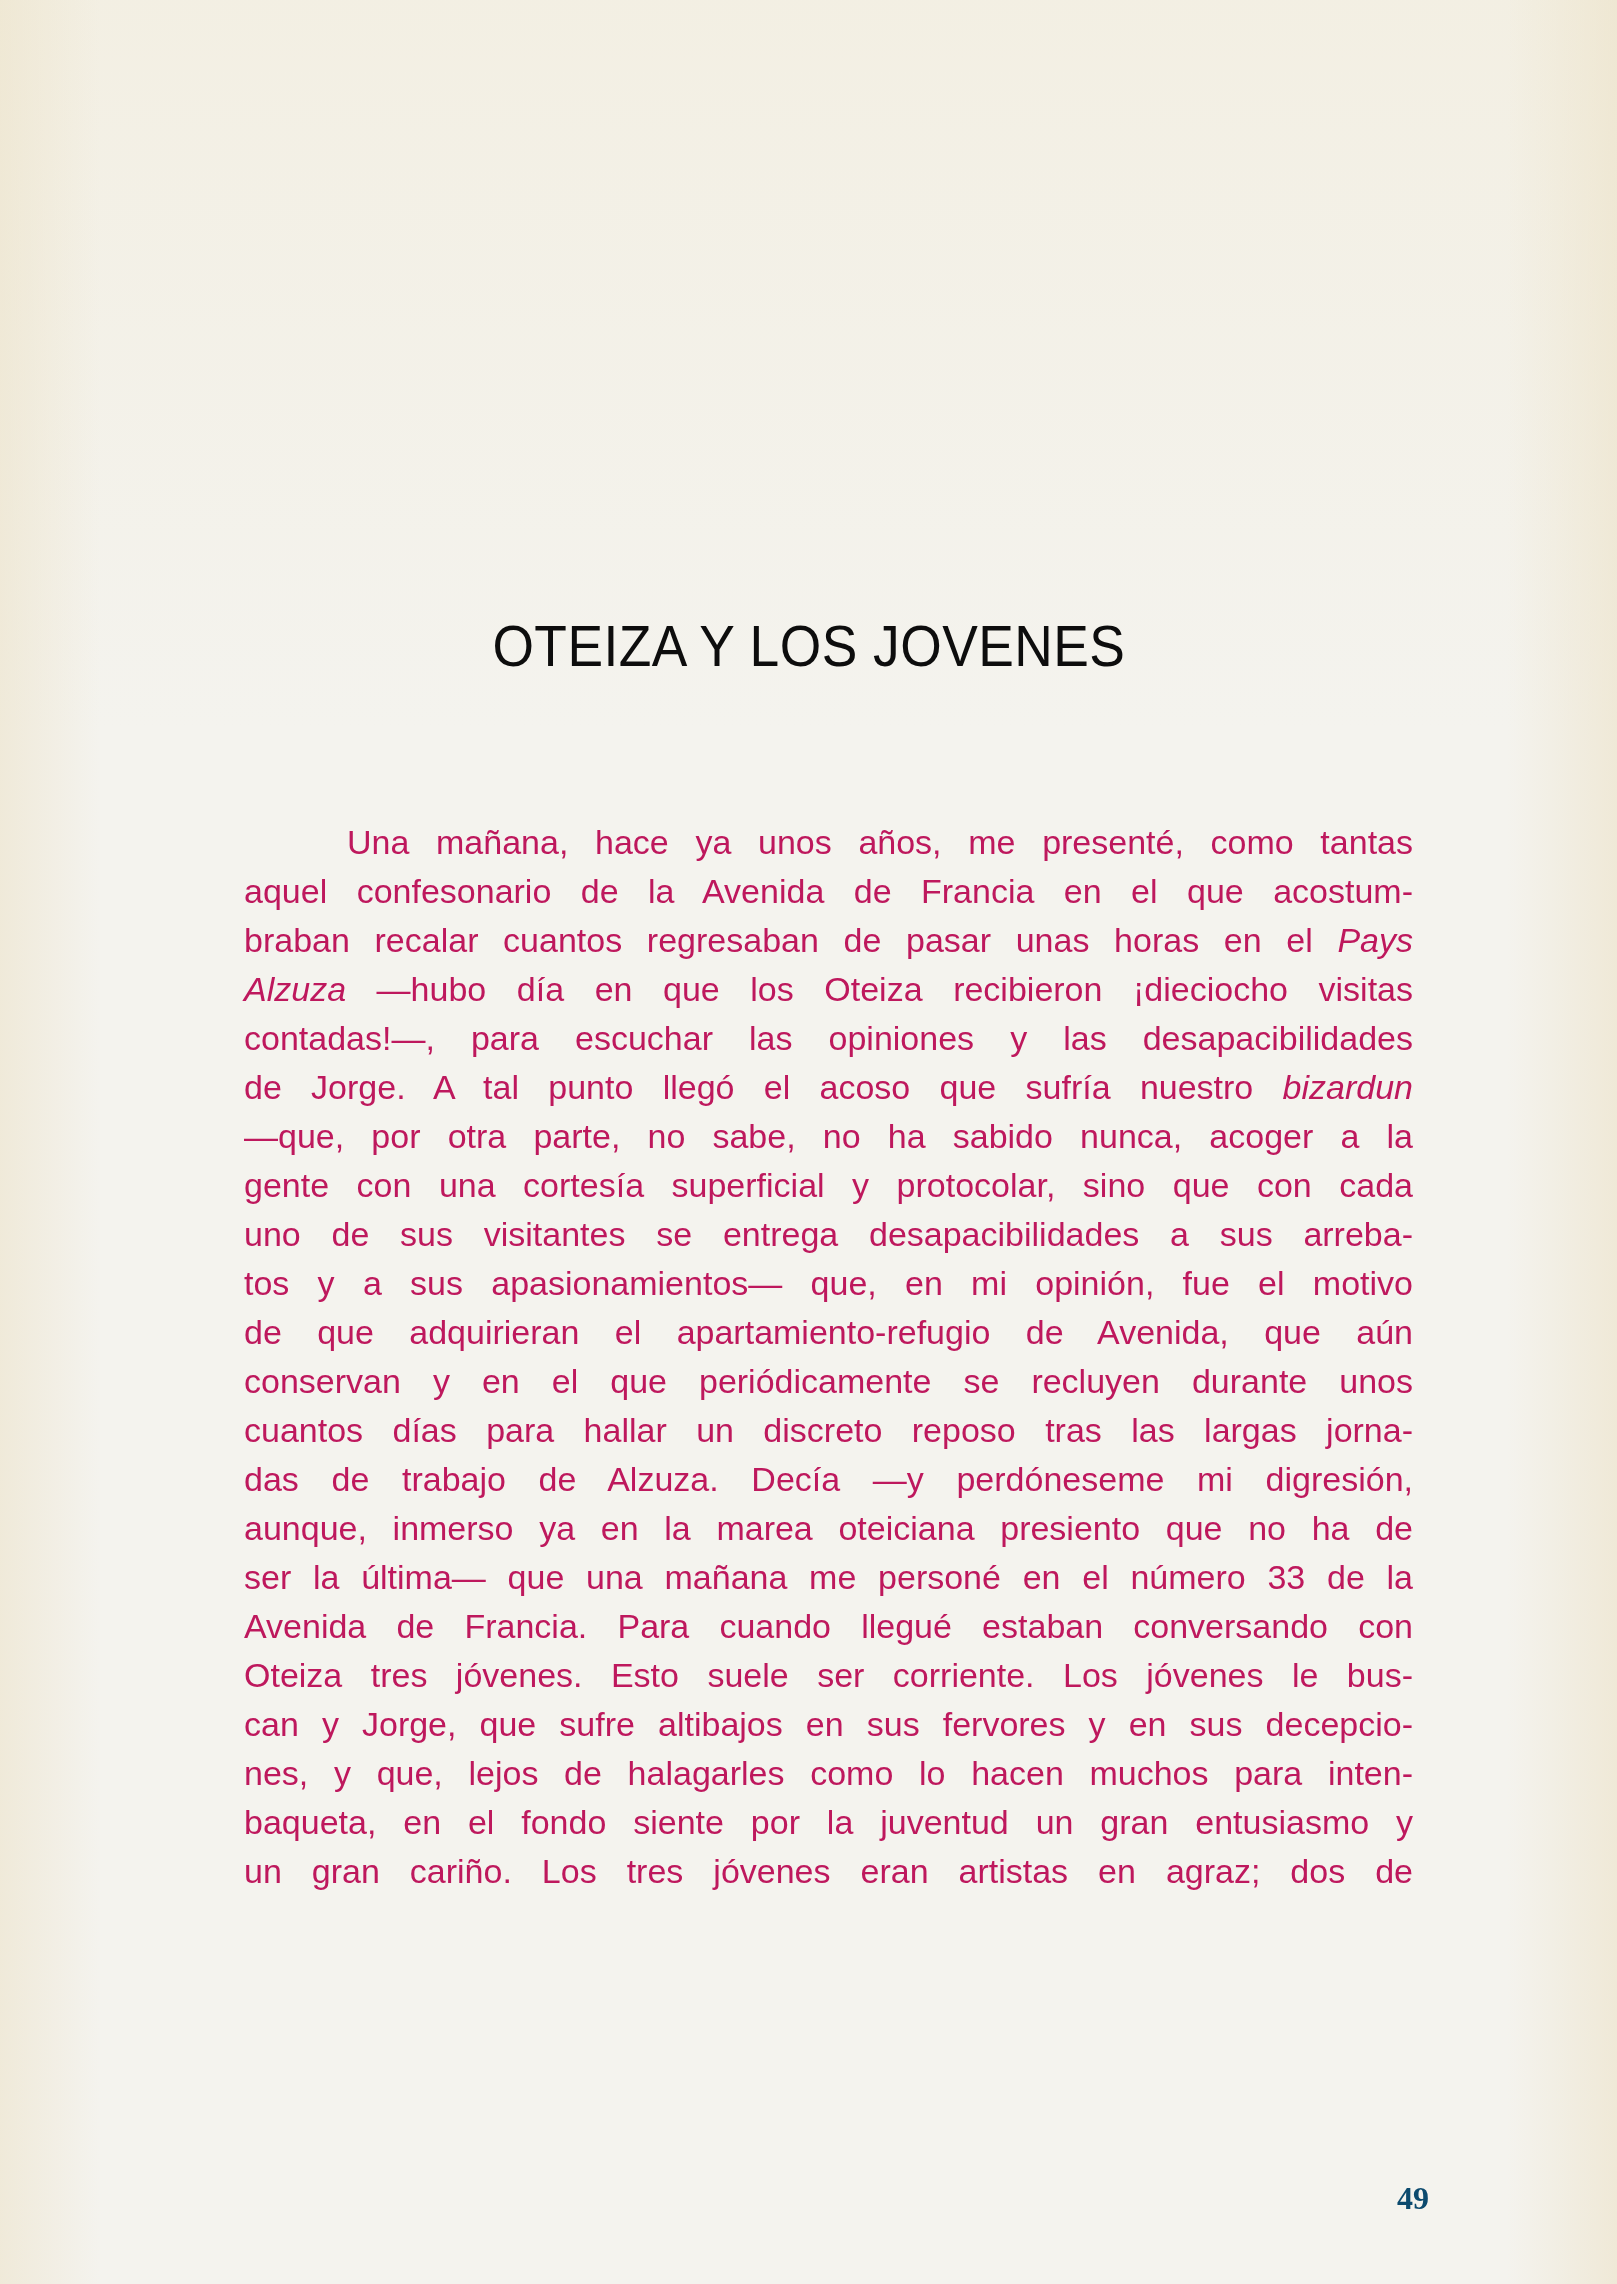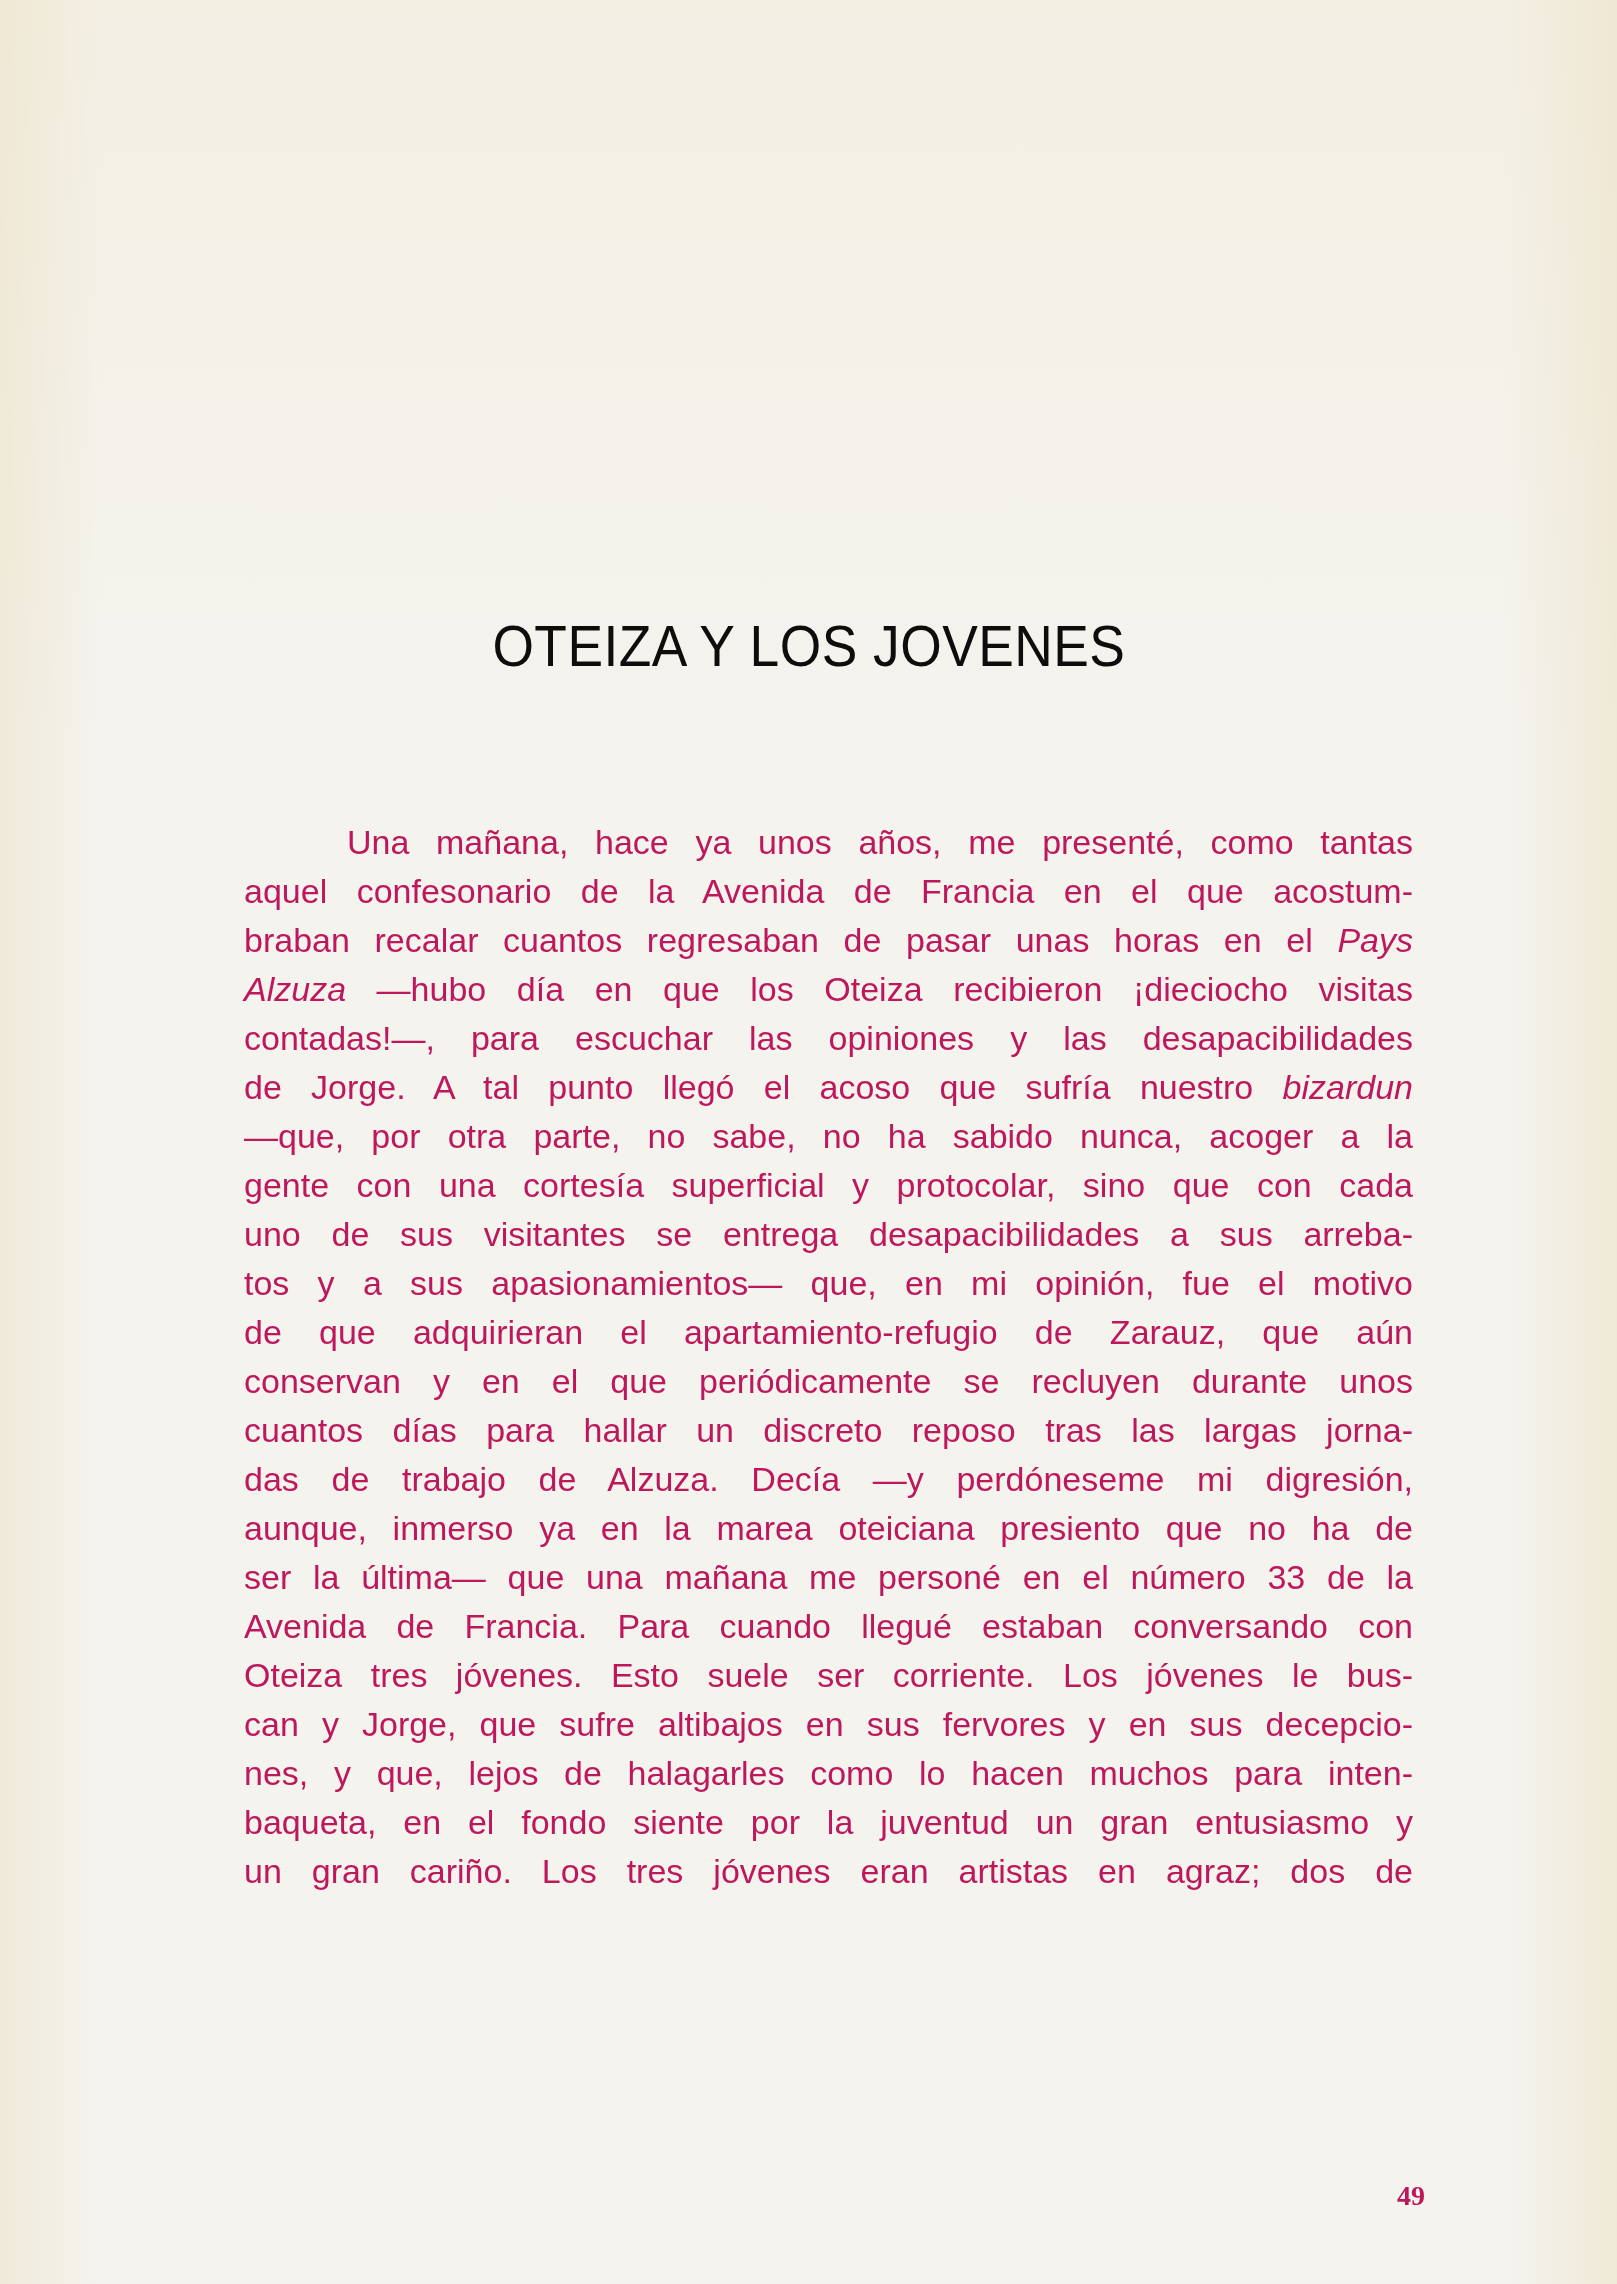--- a/index.html
+++ b/index.html
@@ -60,43 +60,43 @@
       padding-left: 103px;
     }
     .line em {
       font-style: italic;
     }
     .page-number {
       position: absolute;
       left: 1397px;
       top: 2180px;
       font-family: "Liberation Serif", serif;
-      font-size: 28px;
+      font-size: 32px;
       font-weight: bold;
-      color: #be185d;
+      color: #0c4a6e;
     }
   </style>
 </head>
 <body>
 
 <div class="page">
   <h1 class="title">OTEIZA Y LOS JOVENES</h1>
 
   <div class="body-text" id="body-text">
       <div class="line first"><span>Una mañana, hace ya unos años, me presenté, como tantas</span></div>
       <div class="line"><span>aquel confesonario de la Avenida de Francia en el que acostum-</span></div>
       <div class="line"><span>braban recalar cuantos regresaban de pasar unas horas en el </span><em>Pays</em></div>
       <div class="line"><em>Alzuza</em><span> —hubo día en que los Oteiza recibieron ¡dieciocho visitas</span></div>
       <div class="line"><span>contadas!—, para escuchar las opiniones y las desapacibilidades</span></div>
       <div class="line"><span>de Jorge. A tal punto llegó el acoso que sufría nuestro </span><em>bizardun</em></div>
       <div class="line"><span>—que, por otra parte, no sabe, no ha sabido nunca, acoger a la</span></div>
       <div class="line"><span>gente con una cortesía superficial y protocolar, sino que con cada</span></div>
       <div class="line"><span>uno de sus visitantes se entrega desapacibilidades a sus arreba-</span></div>
       <div class="line"><span>tos y a sus apasionamientos— que, en mi opinión, fue el motivo</span></div>
-      <div class="line"><span>de que adquirieran el apartamiento-refugio de Zarauz, que aún</span></div>
+      <div class="line"><span>de que adquirieran el apartamiento-refugio de Avenida, que aún</span></div>
       <div class="line"><span>conservan y en el que periódicamente se recluyen durante unos</span></div>
       <div class="line"><span>cuantos días para hallar un discreto reposo tras las largas jorna-</span></div>
       <div class="line"><span>das de trabajo de Alzuza. Decía —y perdóneseme mi digresión,</span></div>
       <div class="line"><span>aunque, inmerso ya en la marea oteiciana presiento que no ha de</span></div>
       <div class="line"><span>ser la última— que una mañana me personé en el número 33 de la</span></div>
       <div class="line"><span>Avenida de Francia. Para cuando llegué estaban conversando con</span></div>
       <div class="line"><span>Oteiza tres jóvenes. Esto suele ser corriente. Los jóvenes le bus-</span></div>
       <div class="line"><span>can y Jorge, que sufre altibajos en sus fervores y en sus decepcio-</span></div>
       <div class="line"><span>nes, y que, lejos de halagarles como lo hacen muchos para inten-</span></div>
       <div class="line"><span>baqueta, en el fondo siente por la juventud un gran entusiasmo y</span></div>

